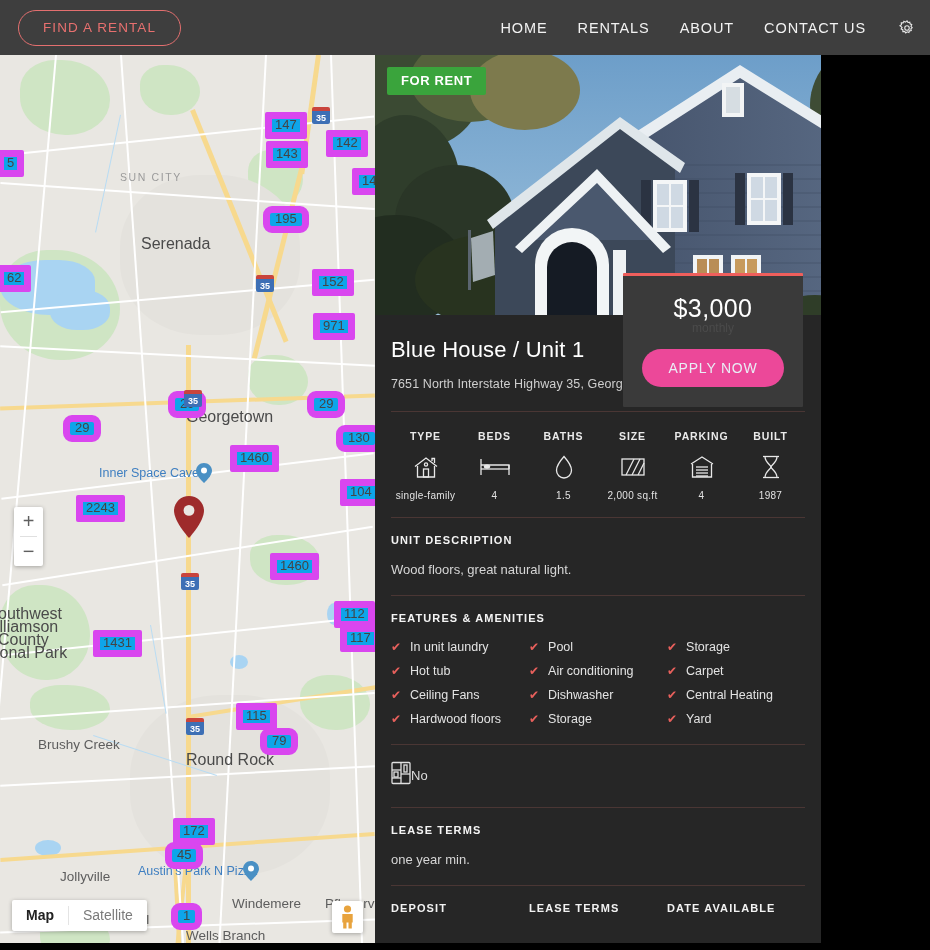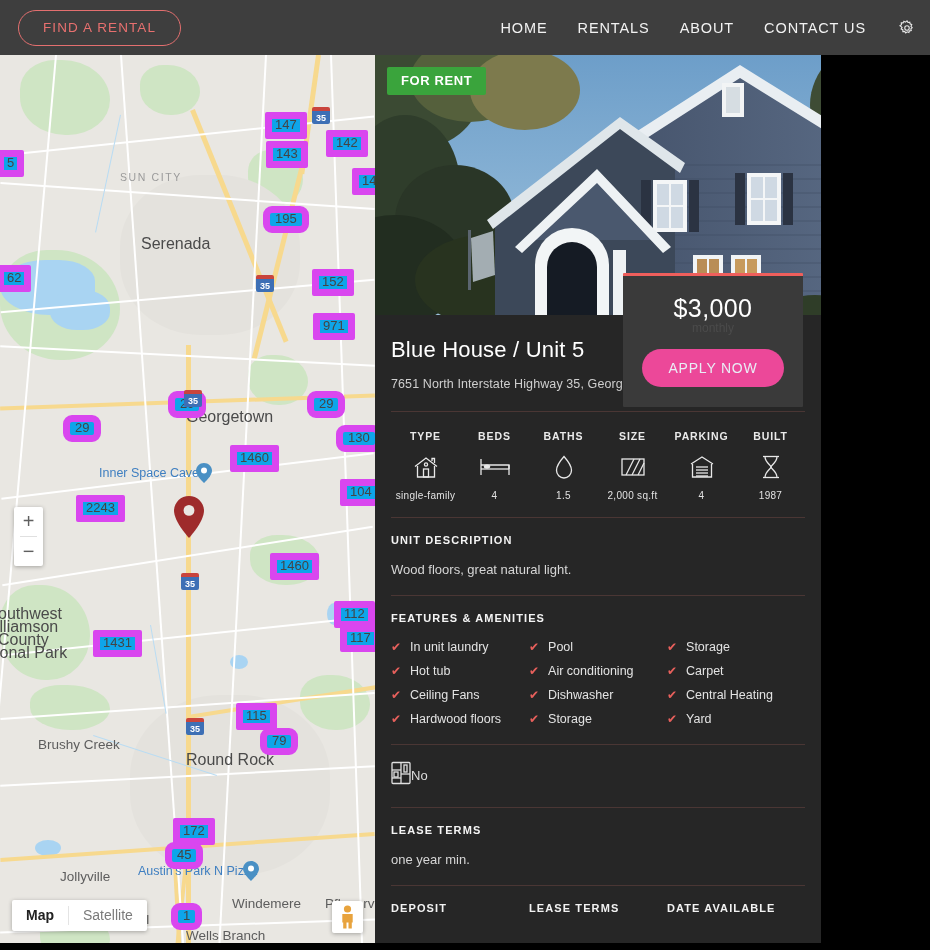--- a/index.html
+++ b/index.html
@@ -547,21 +547,21 @@
 
     <div class="price-card">
       <div class="price-val">$3,000</div>
       <div class="price-per">monthly</div>
       <button class="apply-btn">APPLY NOW</button>
     </div>
 
     <div class="body-wrap">
 
       <div class="title-block">
-        <h1 class="prop-title">Blue House / Unit 5</h1>
+        <h1 class="prop-title">Blue House / Unit 1</h1>
         <div class="prop-addr">7651 North Interstate Highway 35, Georgetown, TX, 78626, US</div>
       </div>
 
       <div class="hr"></div>
 
       <div class="specs" id="specs-row">
           <div class="spec">
             <div class="spec-label">TYPE</div>
             <div class="spec-icon">
               <svg width="26" height="24" viewBox="0 0 26 24" fill="none" stroke="#e8e8e8" stroke-width="1.3">

